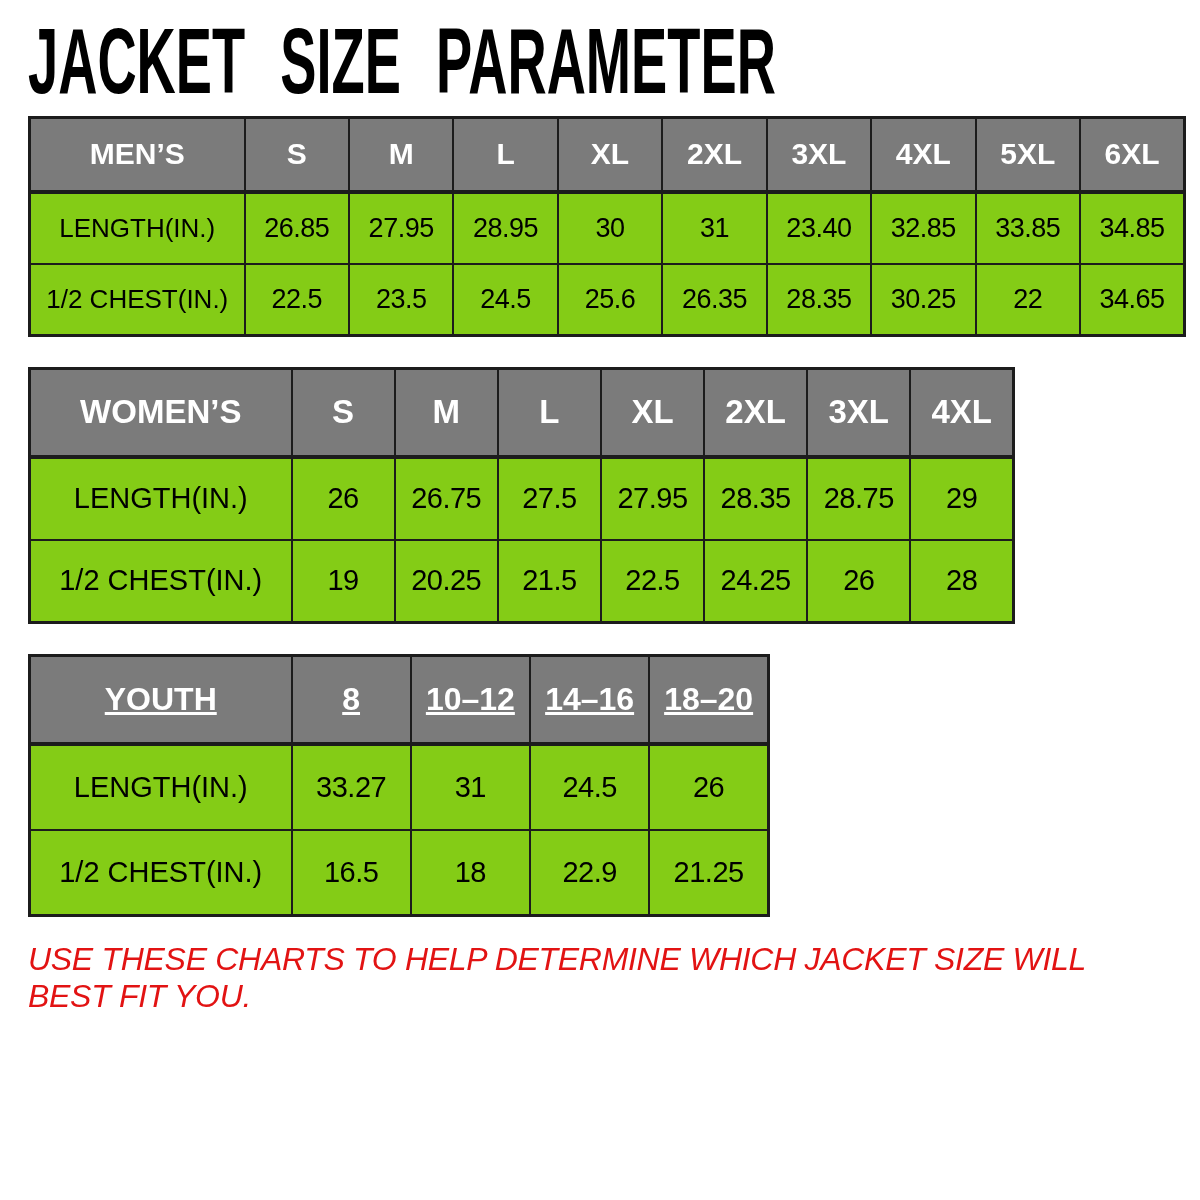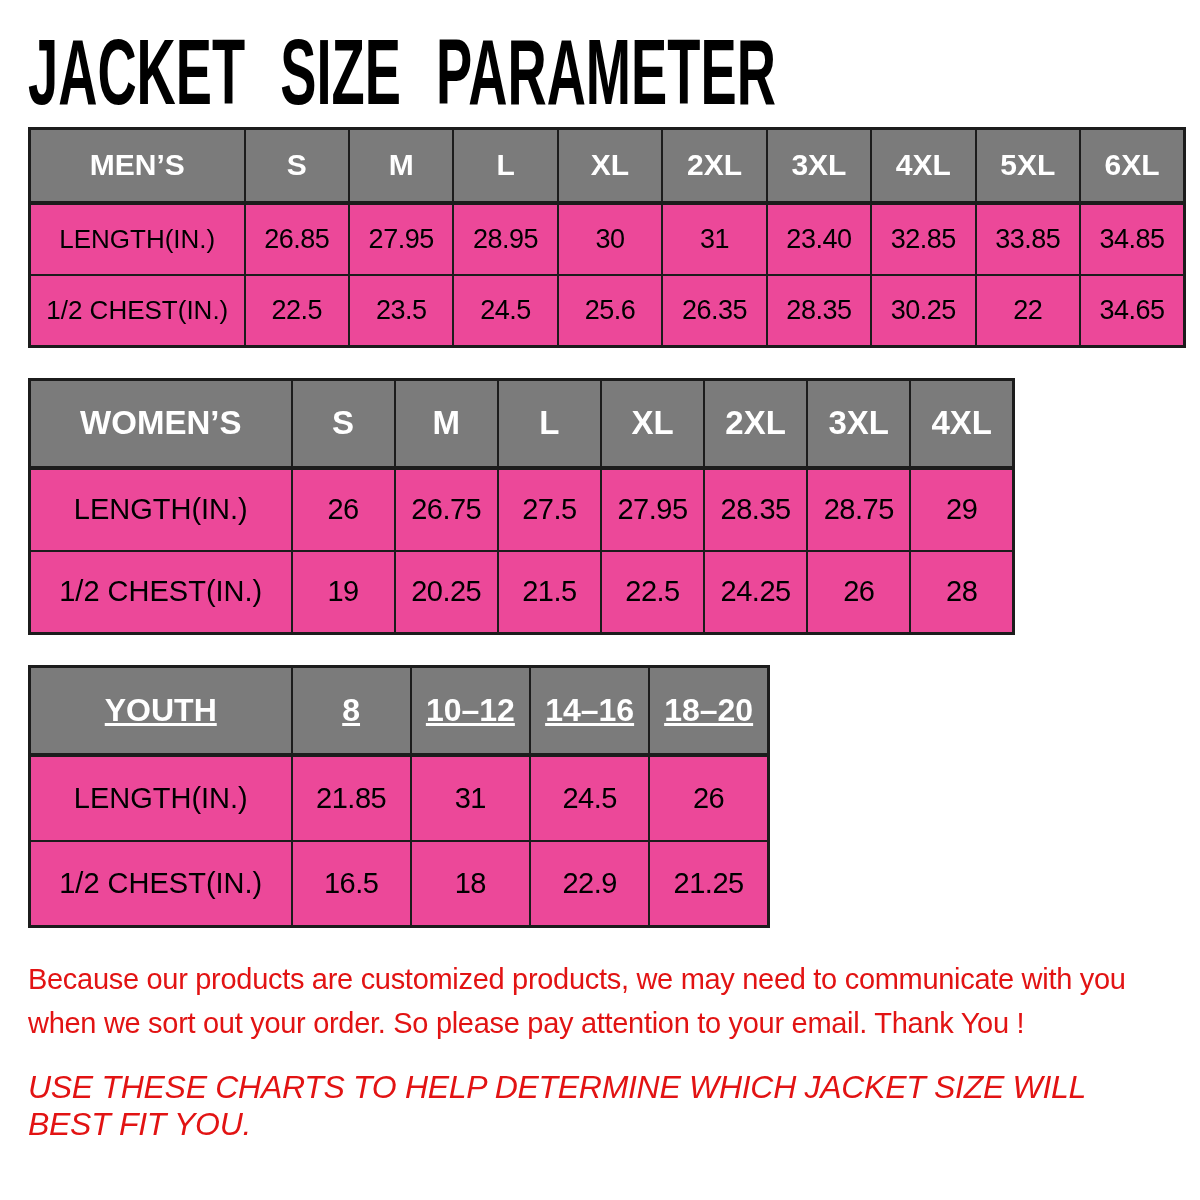--- a/index.html
+++ b/index.html
@@ -11,21 +11,21 @@
   }
   *{box-sizing:border-box;}
   html,body{margin:0;padding:0;}
   body{
     width:1200px;height:1200px;
     background:#ffffff;
     font-family:"Liberation Sans",sans-serif;
     color:var(--ink);
     overflow:hidden;
   }
-  .page{padding:22px 32px 0 28px;margin-top:11px;}
+  .page{padding:22px 32px 0 28px;}
 
   
   .title-wrap{height:80px;margin-bottom:14px;}
   .page-title{
     display:inline-block;
     font-weight:bold;
     font-size:92px;
     line-height:0.86;
     letter-spacing:0px;
     word-spacing:34px;
@@ -43,21 +43,21 @@
     font-weight:normal;
     margin-bottom:22px;
     letter-spacing:-0.3px;
   }
 
   
   table.size-table{
     border-collapse:collapse;
     table-layout:fixed;
     border:3px solid var(--border-color);
-    background:#ec4899;
+    background:#84cc16;
   }
   table.size-table th,
   table.size-table td{
     border:2px solid var(--border-color);
     text-align:center;
     vertical-align:middle;
     padding:0 4px;
     overflow:hidden;
   }
   table.size-table thead th{
@@ -211,35 +211,31 @@
           <th class="col-label">YOUTH</th>
           <th>8</th>
           <th>10–12</th>
           <th>14–16</th>
           <th>18–20</th>
         </tr>
       </thead>
       <tbody>
         <tr>
           <td class="row-label col-label">LENGTH(IN.)</td>
-          <td class="value">21.85</td>
+          <td class="value">33.27</td>
           <td class="value">31</td>
           <td class="value">24.5</td>
           <td class="value">26</td>
         </tr>
         <tr>
           <td class="row-label col-label">1/2 CHEST(IN.)</td>
           <td class="value">16.5</td>
           <td class="value">18</td>
           <td class="value">22.9</td>
           <td class="value">21.25</td>
         </tr>
       </tbody>
     </table>
 
-  <div class="footer-para">
-    <div>Because our products are customized products, we may need to communicate with you</div>
-    <div>when we sort out your order. So please pay attention to your email. Thank You !</div>
-  </div>
 
   <div class="footer-closing">USE THESE CHARTS TO HELP DETERMINE WHICH JACKET SIZE WILL BEST FIT YOU.</div>
 
 </div>
 
 </body></html>

